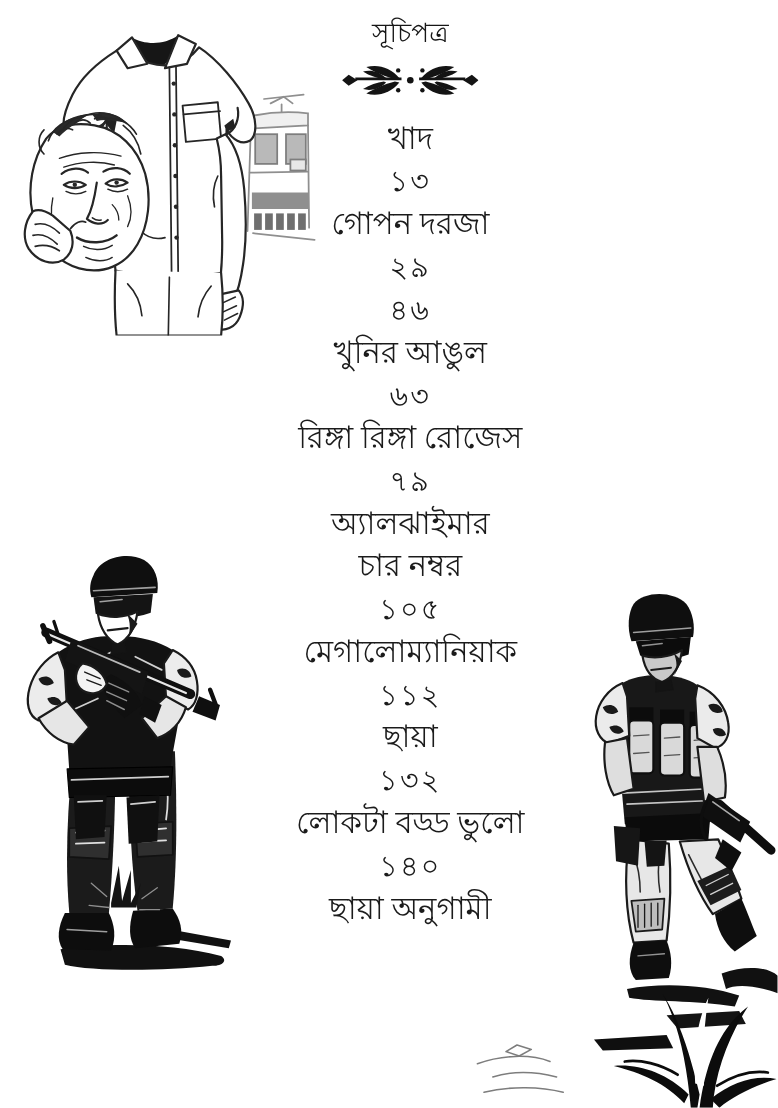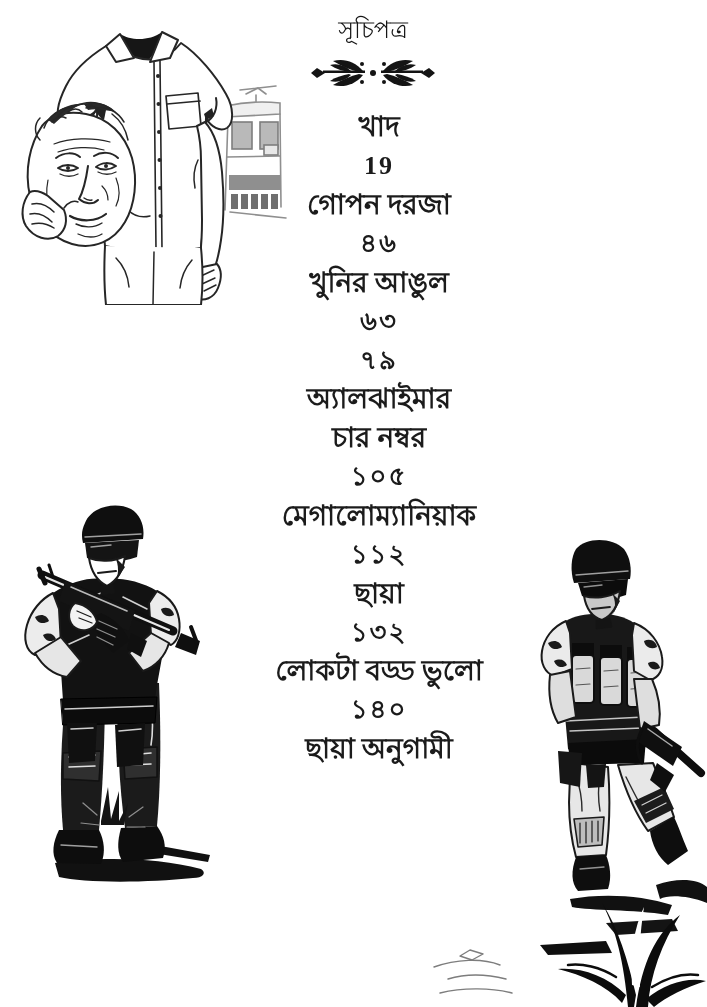--- a/index.html
+++ b/index.html
@@ -4,22 +4,22 @@
 <style>
   html,body{margin:0;padding:0;}
   body{
     width:707px;height:1007px;position:relative;overflow:hidden;
     background:#ffffff;
     font-family:"Liberation Serif","DejaVu Serif",serif;
     color:#1c1c1c;
   }
   .illus{position:absolute;}
   .toc-col{
-    position:absolute;left:109px;top:108px;width:540px;
-    display:flex;flex-direction:column;font-weight:bold;
+    position:absolute;left:103px;top:108px;width:540px;
+    display:flex;flex-direction:column;
   }
   .row{
     height:38.86px;display:flex;align-items:center;justify-content:center;
     white-space:nowrap;
   }
   .title-row{font-size:28px;line-height:38px;color:#1b1b1b;}
   .page-row{font-size:26px;line-height:38px;color:#1b1b1b;letter-spacing:2px;}
   .toc-heading{
     position:absolute;left:103px;top:8px;width:540px;height:46px;
     display:flex;align-items:center;justify-content:center;
@@ -367,25 +367,27 @@
         <path d="M84 18 C90 24 98 26 105 24 C99 20 92 18 86 17 Z"></path>
         <circle cx="73" cy="7" r="2"></circle>
           <circle cx="73" cy="25" r="2"></circle>
       </g>
     </g>
   </svg>
 </div>
 
 <div class="toc-col">
   <div class="row title-row">খাদ</div>
-  <div class="row page-row">19</div>
+  <div class="row page-row">১৩</div>
   <div class="row title-row">গোপন দরজা</div>
+  <div class="row page-row">২৯</div>
   <div class="row page-row">৪৬</div>
   <div class="row title-row">খুনির আঙুল</div>
   <div class="row page-row">৬৩</div>
+  <div class="row title-row">রিঙ্গা রিঙ্গা রোজেস</div>
   <div class="row page-row">৭৯</div>
   <div class="row title-row">অ্যালঝাইমার</div>
   <div class="row title-row">চার নম্বর</div>
   <div class="row page-row">১০৫</div>
   <div class="row title-row">মেগালোম্যানিয়াক</div>
   <div class="row page-row">১১২</div>
   <div class="row title-row">ছায়া</div>
   <div class="row page-row">১৩২</div>
   <div class="row title-row">লোকটা বড্ড ভুলো</div>
   <div class="row page-row">১৪০</div>

